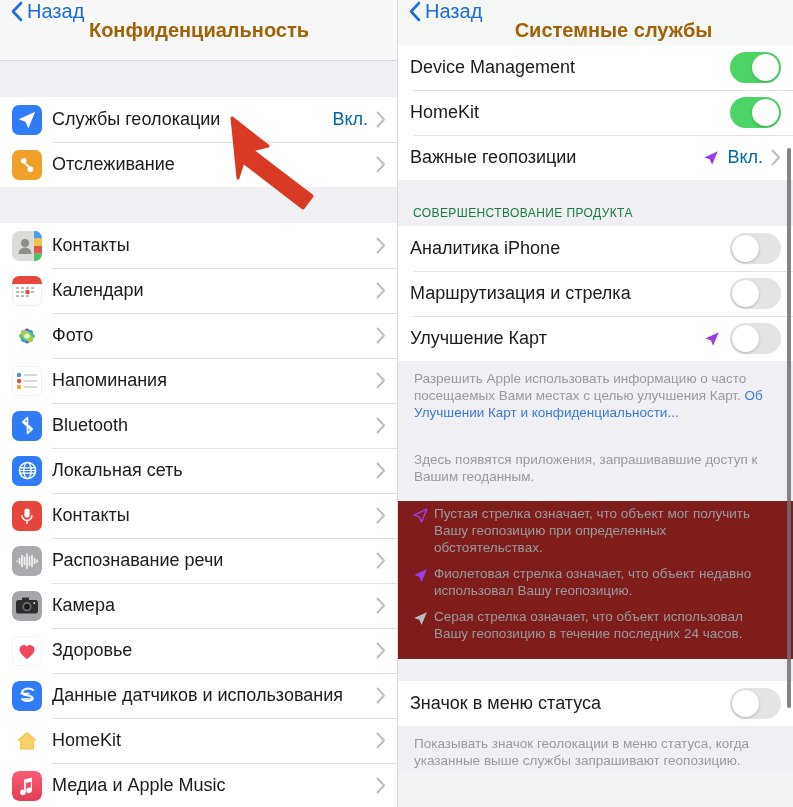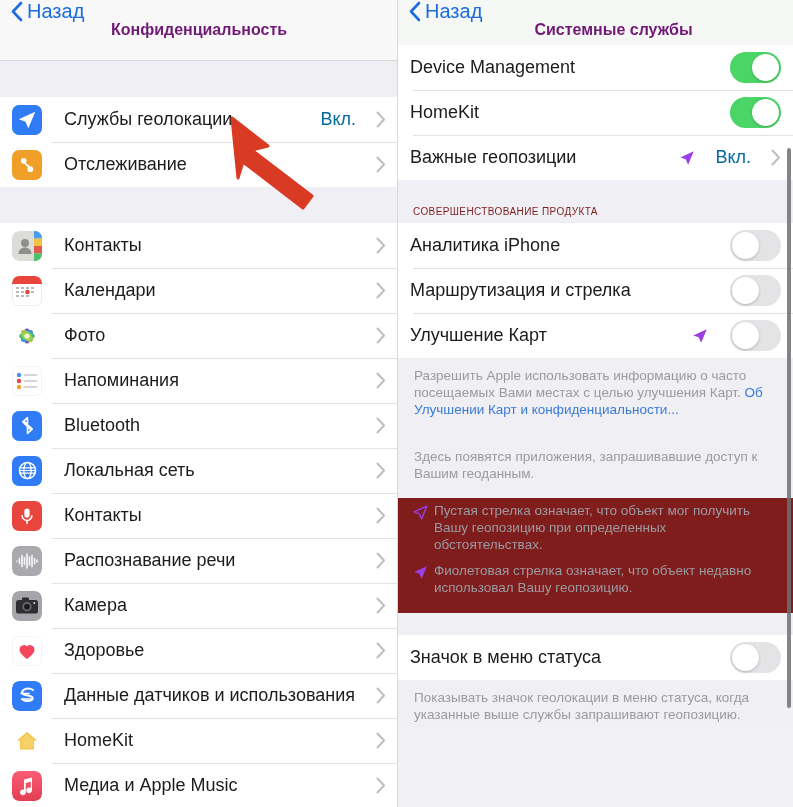--- a/index.html
+++ b/index.html
@@ -26,37 +26,36 @@
   .panel-right .navbar { background: #f4f7f4; }
   .nav-back {
     display: flex; align-items: center;
     color: #1c6ce0; font-size: 20px; margin-left: 11px; cursor: pointer;
     white-space: nowrap;
   }
   .chev-back { margin-right: 4px; display:block; }
   .nav-title {
     position: absolute; left: 0; right: 0; top: 0; bottom: 0;
     display: flex; align-items: center; justify-content: center;
-    font-size: 16px; font-weight: bold; color: #701a75;
+    font-size: 20px; font-weight: bold; color: #a16207;
     pointer-events: none;
   }
   .panel-right .nav-title { justify-content: center; padding-left: 36px; }
 
   
   .group-gap { height: 25px; background: #efeff4; }
   .group { background: #ffffff; }
 
   .row {
     position: relative;
     display: flex; align-items: center;
     height: 45px;
     padding-left: 12px; padding-right: 12px;
     background: #ffffff;
     cursor: pointer;
-    gap: 12px;
   }
   .row + .row::before {
     content: ""; position: absolute; left: 52px; right: 0; top: 0;
     height: 1px; background: #e2e2e5;
   }
   .panel-right .row + .row::before { left: 15px; }
   .row-label {
     flex: 1 1 auto; font-size: 18px; color: #1c1c1e;
     white-space: nowrap; overflow: hidden; text-overflow: clip;
   }
@@ -82,22 +81,22 @@
   .toggle .knob {
     position: absolute; top: 2px; left: 2px;
     width: 27px; height: 27px; border-radius: 50%;
     background: #fff; box-shadow: 0 1px 3px rgba(0,0,0,.22);
   }
   .toggle.on .knob { left: 22px; }
 
   
   .sec-header {
     padding: 26px 15px 6px 15px;
-    font-size: 10px; letter-spacing: .4px;
-    color: #7f1d1d; background: #efeff4;
+    font-size: 12px; letter-spacing: .4px;
+    color: #15803d; background: #efeff4;
     text-transform: uppercase;
   }
   .footer-note {
     background: #efeff4;
     padding: 9px 8px 4px 16px;
     font-size: 13.5px; line-height: 17px; color: #9b9b a0;
     color: #9a9aa0;
   }
   .footer-note a { color: #3a7bd5; text-decoration: none; cursor: pointer; }
   .spacer { background: #efeff4; }
@@ -473,20 +472,26 @@
               <path d="M21 3 3 11.2l7.3 2.6L13.5 21z" fill="none" stroke="#9c3ee6" stroke-width="1.9" stroke-linejoin="round"></path>
             </svg></span>
           <span class="legend-txt">Пустая стрелка означает, что объект мог получить Вашу геопозицию при определенных обстоятельствах.</span>
         </div>
         <div class="legend-item">
           <span class="legend-ico"><svg width="17" height="17" viewBox="0 0 24 24">
               <path d="M21 3 3 11.2l7.3 2.6L13.5 21z" fill="#9c3ee6"></path>
             </svg></span>
           <span class="legend-txt">Фиолетовая стрелка означает, что объект недавно использовал Вашу геопозицию.</span>
         </div>
+        <div class="legend-item">
+          <span class="legend-ico"><svg width="17" height="17" viewBox="0 0 24 24">
+              <path d="M21 3 3 11.2l7.3 2.6L13.5 21z" fill="#b8b8bd"></path>
+            </svg></span>
+          <span class="legend-txt">Серая стрелка означает, что объект использовал Вашу геопозицию в течение последних 24 часов.</span>
+        </div>
       </div>
 
     <div class="spacer" style="height:22px"></div>
 
     <div class="group">
       <div class="row">
         <div class="row-label">Значок в меню статуса</div>
         <div class="toggle">
             <div class="knob"></div>
           </div>

